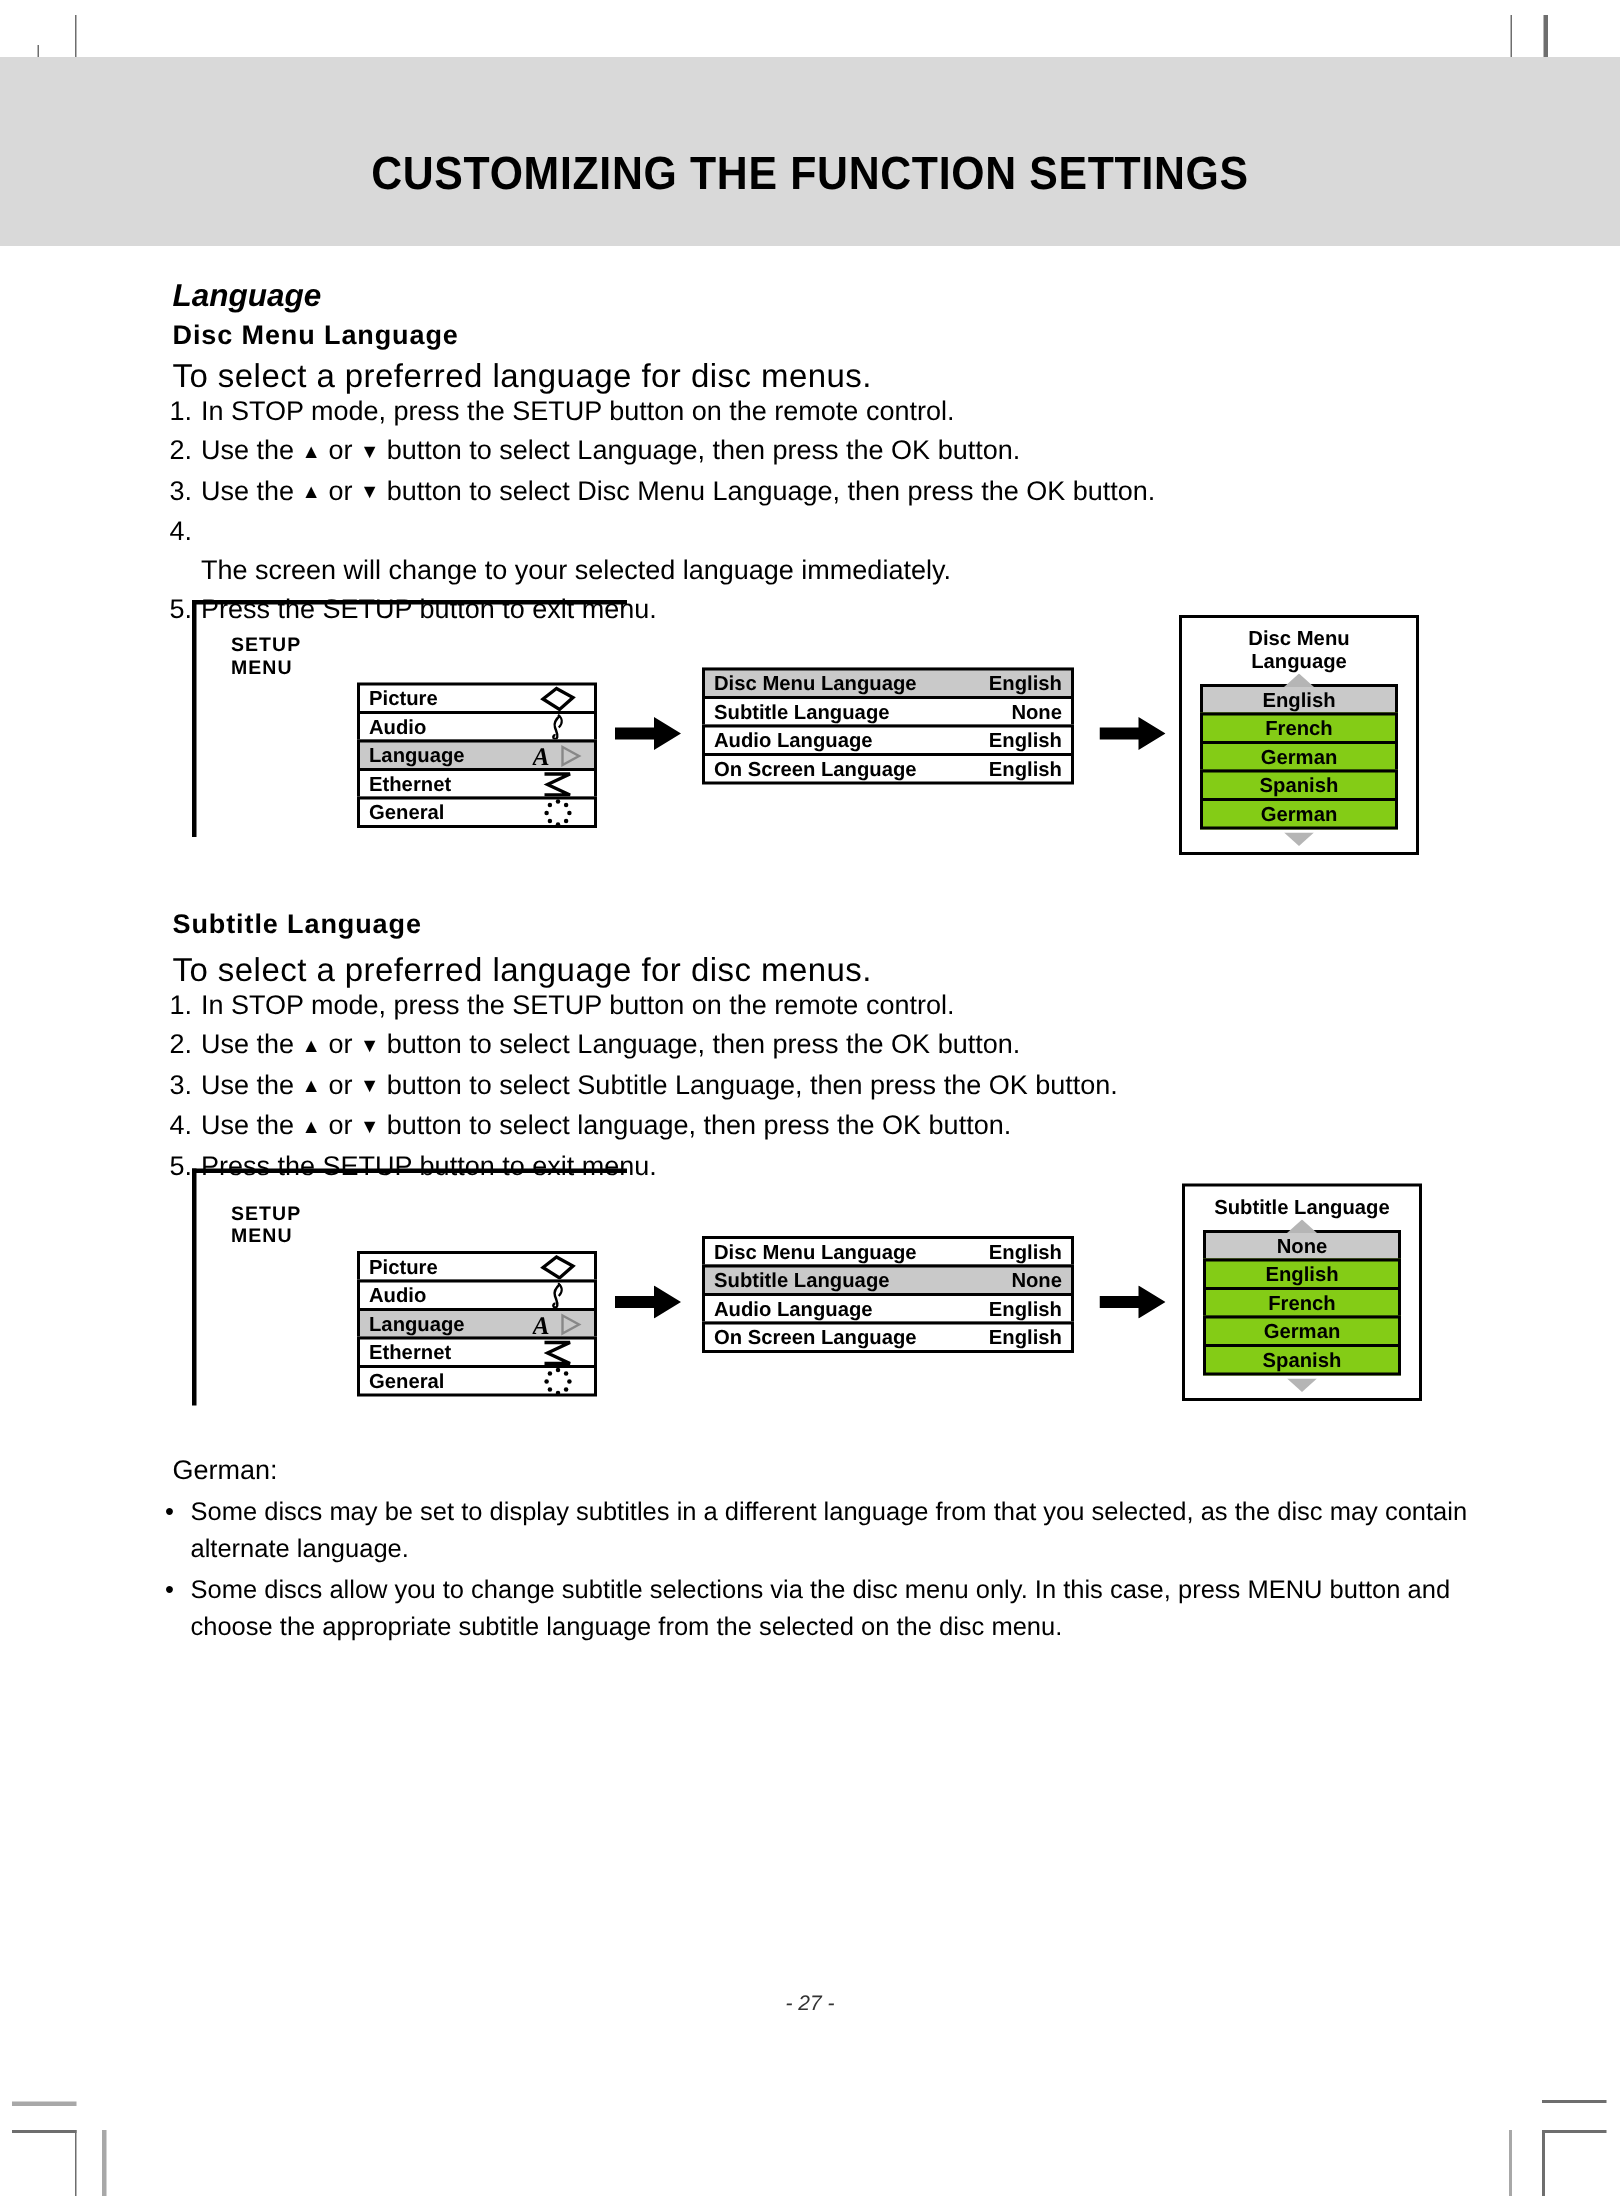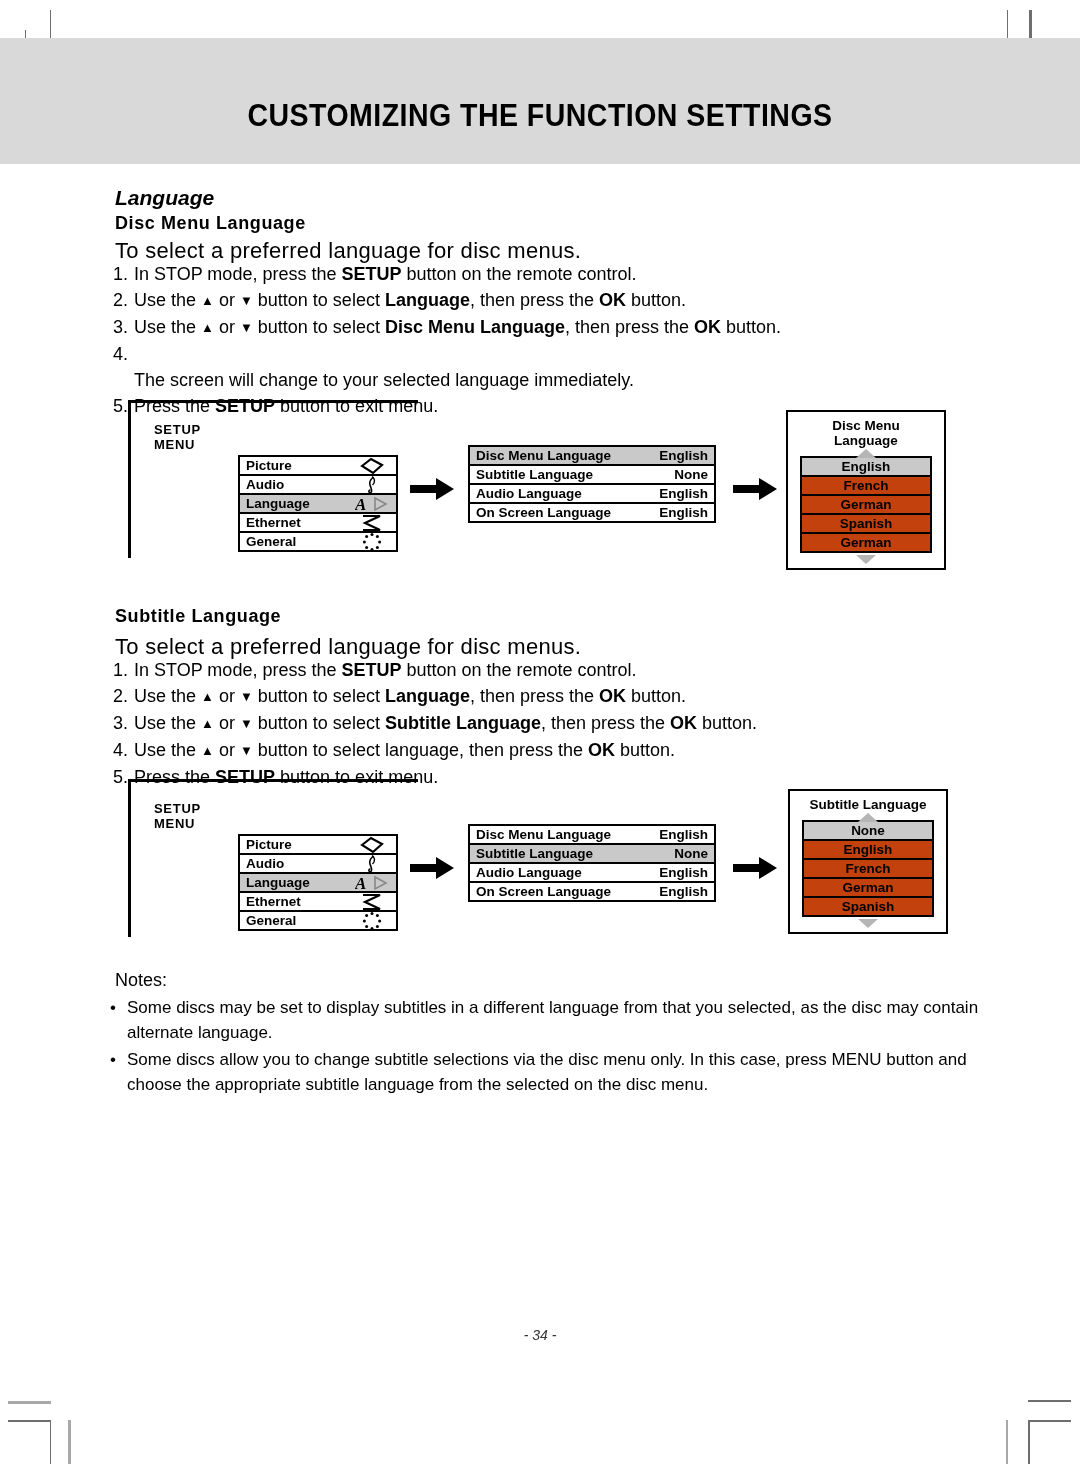--- a/index.html
+++ b/index.html
@@ -66,21 +66,21 @@
     left: 113px;
     font-size: 18px;
   }
   .step {
     display: flex;
     align-items: flex-start;
     line-height: 26px;
     white-space: nowrap;
   }
   .step-num { width: 21px; flex: none; }
-  .step-text b { font-weight: bold; margin-top: 31px; }
+  .step-text b { font-weight: normal; margin-top: 31px; }
   .cont-line { padding-left: 21px; line-height: 26px; }
   .ar { font-size: 13px; vertical-align: 1px; }
 
   
   .notes-label { position: absolute; left: 115px; font-size: 18px; }
   .notes-list { position: absolute; left: 110px; width: 880px; font-size: 17px; }
   .note { display: flex; line-height: 25px; margin-bottom: 2px; }
   .note .bullet { width: 17px; flex: none; }
 
   
@@ -160,21 +160,21 @@
   .opt-arrow { text-align: center; line-height: 7px; height: 9px; }
   .opt-arrow svg { display: inline-block; }
   .opt-item {
     box-sizing: border-box;
     border: 2px solid #000;
     height: 21px;
     margin-top: -2px;
     display: flex;
     align-items: center;
     justify-content: center;
-    background: #c2410c;
+    background: #84cc16;
     font-size: 13.5px;
     font-weight: bold;
   }
   .opt-item:first-of-type { margin-top: 0; }
   .opt-item.sel { background: #c9c9c9; }
 
   
   .flow-arrow { position: absolute; }
 
   
@@ -490,27 +490,27 @@
         </div>
         <div class="opt-item">
           <span>Spanish</span>
         </div>
         <div class="opt-arrow" style="margin-top: 2px;"><svg width="22" height="9" viewBox="0 0 22 9">
             <path d="M11 9 L1 0 L21 0 Z" fill="#b5b5b5"></path>
           </svg></div>
       </div>
   </div>
 
-  <div class="notes-label" style="top:970px;">Notes:</div>
+  <div class="notes-label" style="top:970px;">German:</div>
   <div class="notes-list" id="notes-list" style="top:995px;">
       <div class="note">
         <span class="bullet">•</span>
         <span>Some discs may be set to display subtitles in a different language from that you selected, as the disc may contain alternate language.</span>
       </div>
       <div class="note">
         <span class="bullet">•</span>
         <span>Some discs allow you to change subtitle selections via the disc menu only. In this case, press MENU button and choose the appropriate subtitle language from the selected on the disc menu.</span>
       </div>
     </div>
 
 </div>
 
-<div id="page-number">- 34 -</div>
+<div id="page-number">- 27 -</div>
 
 </body></html>

